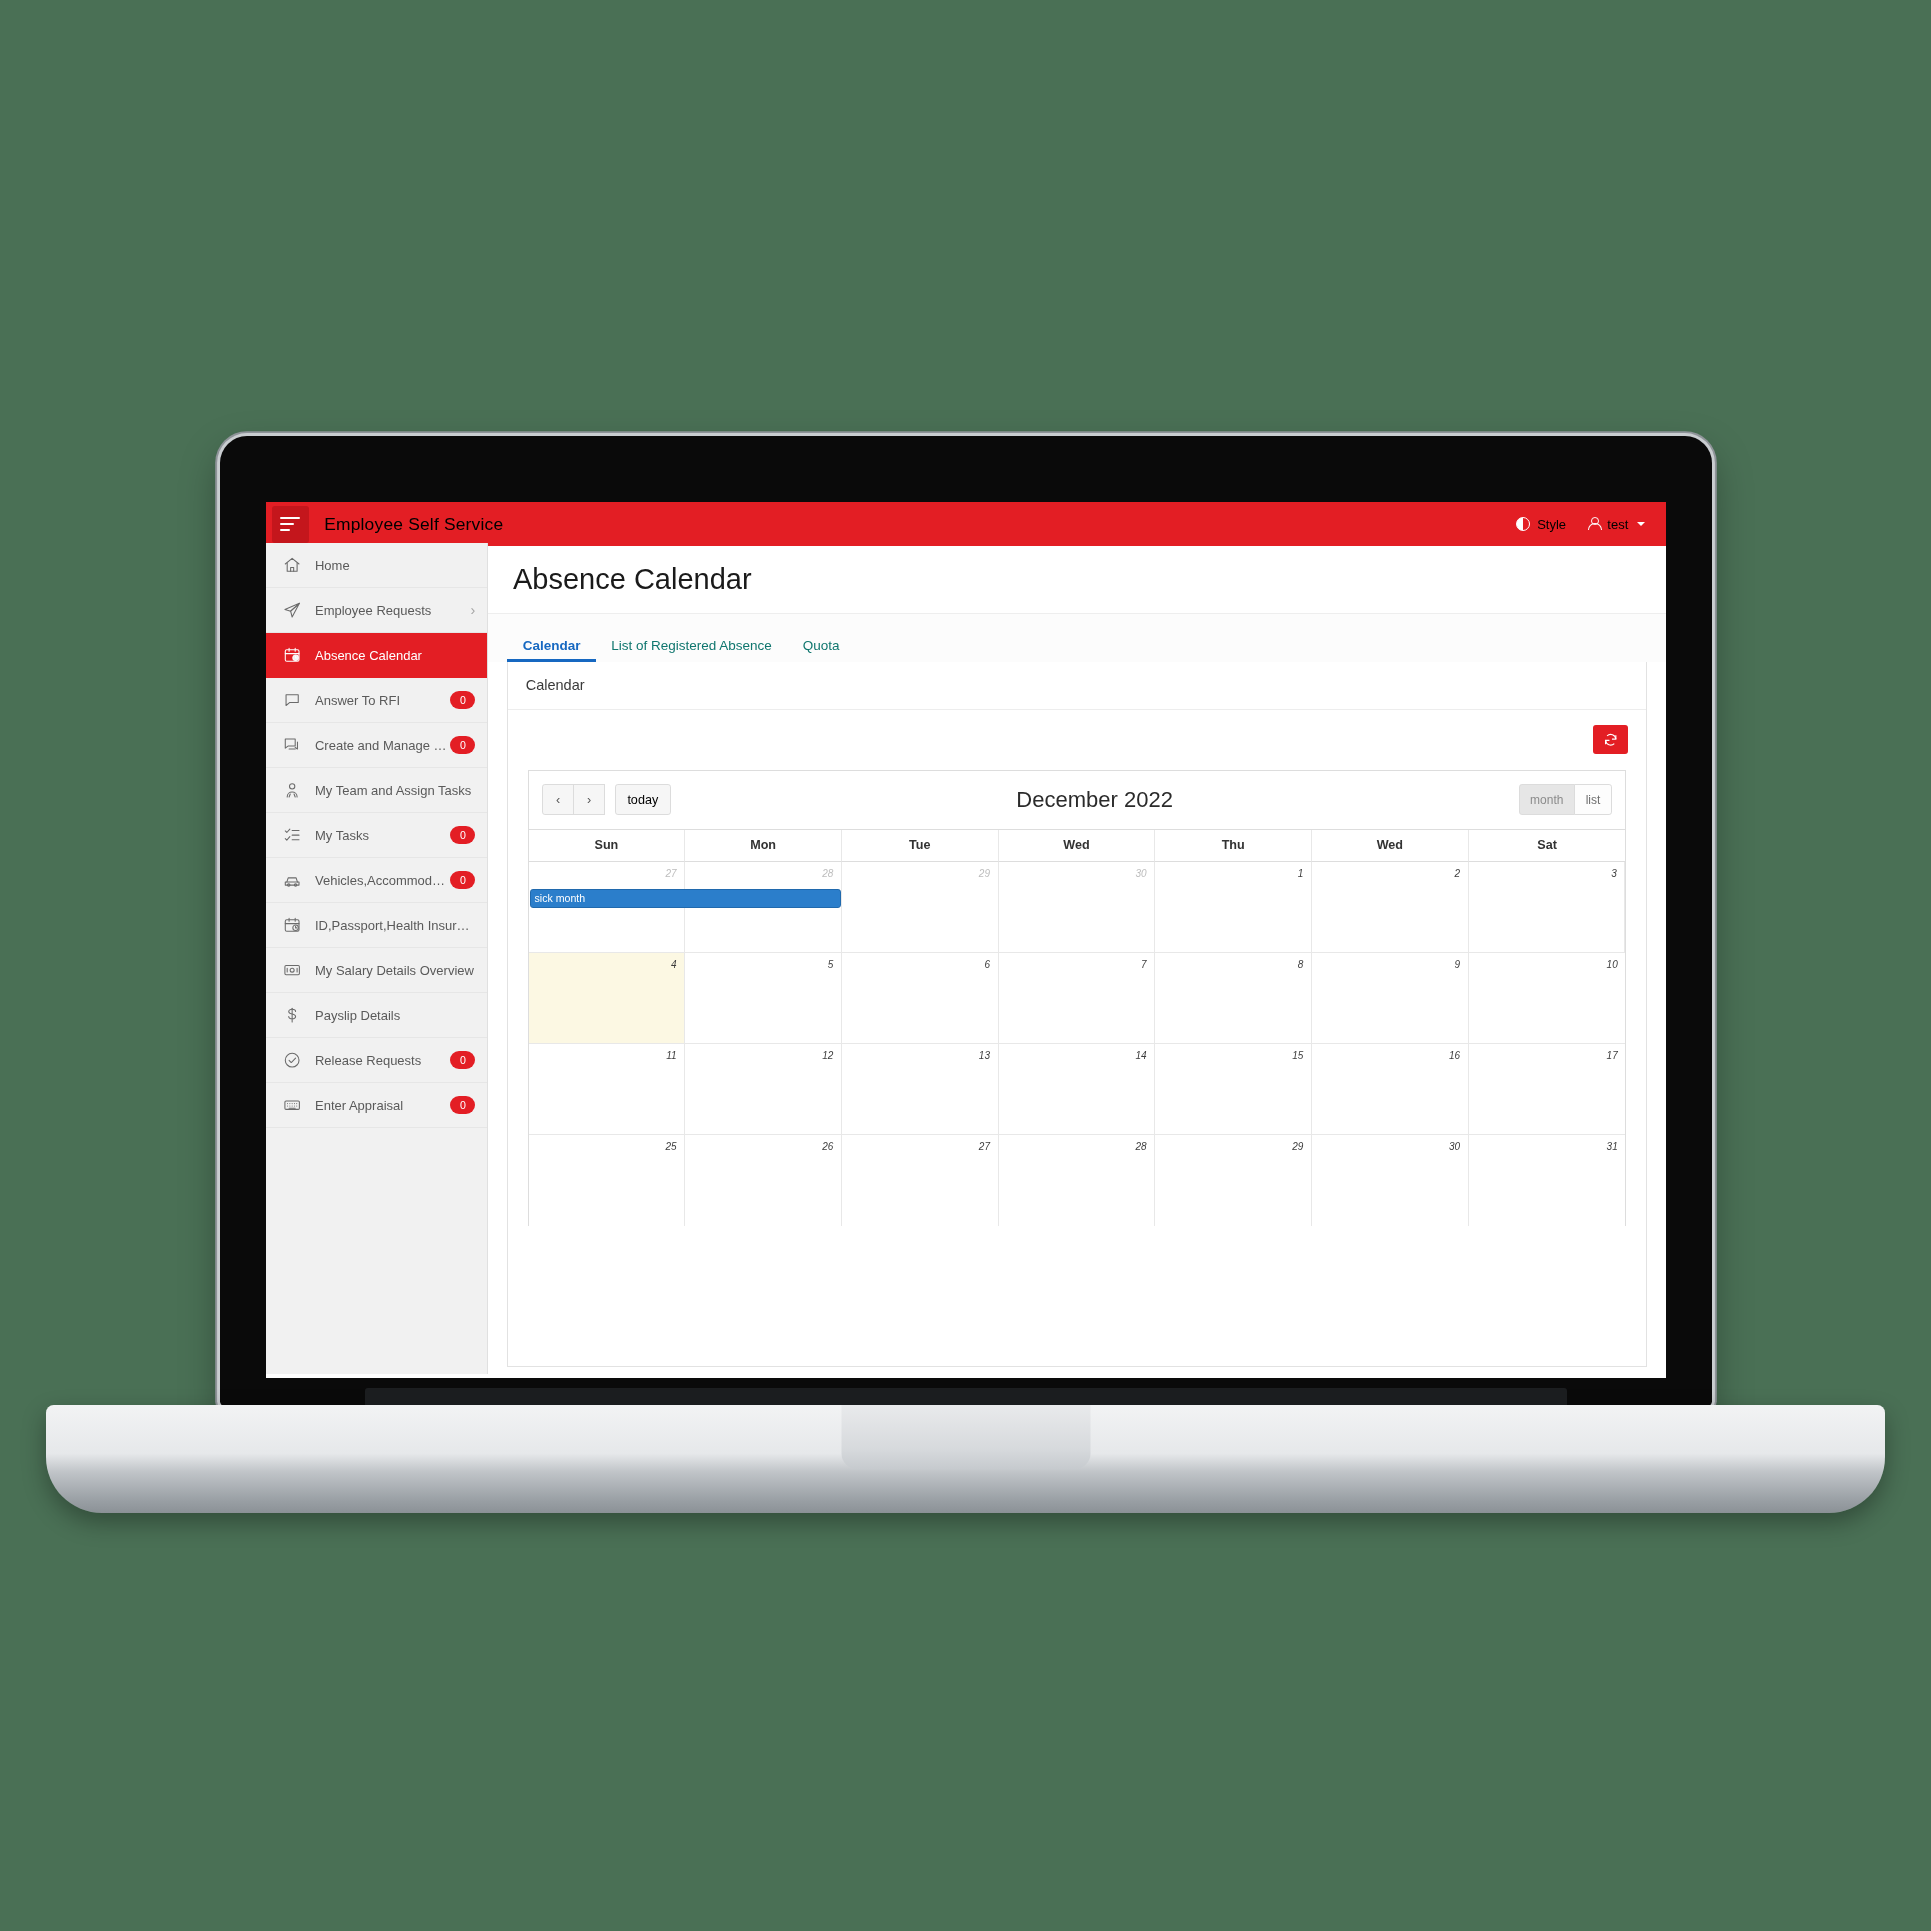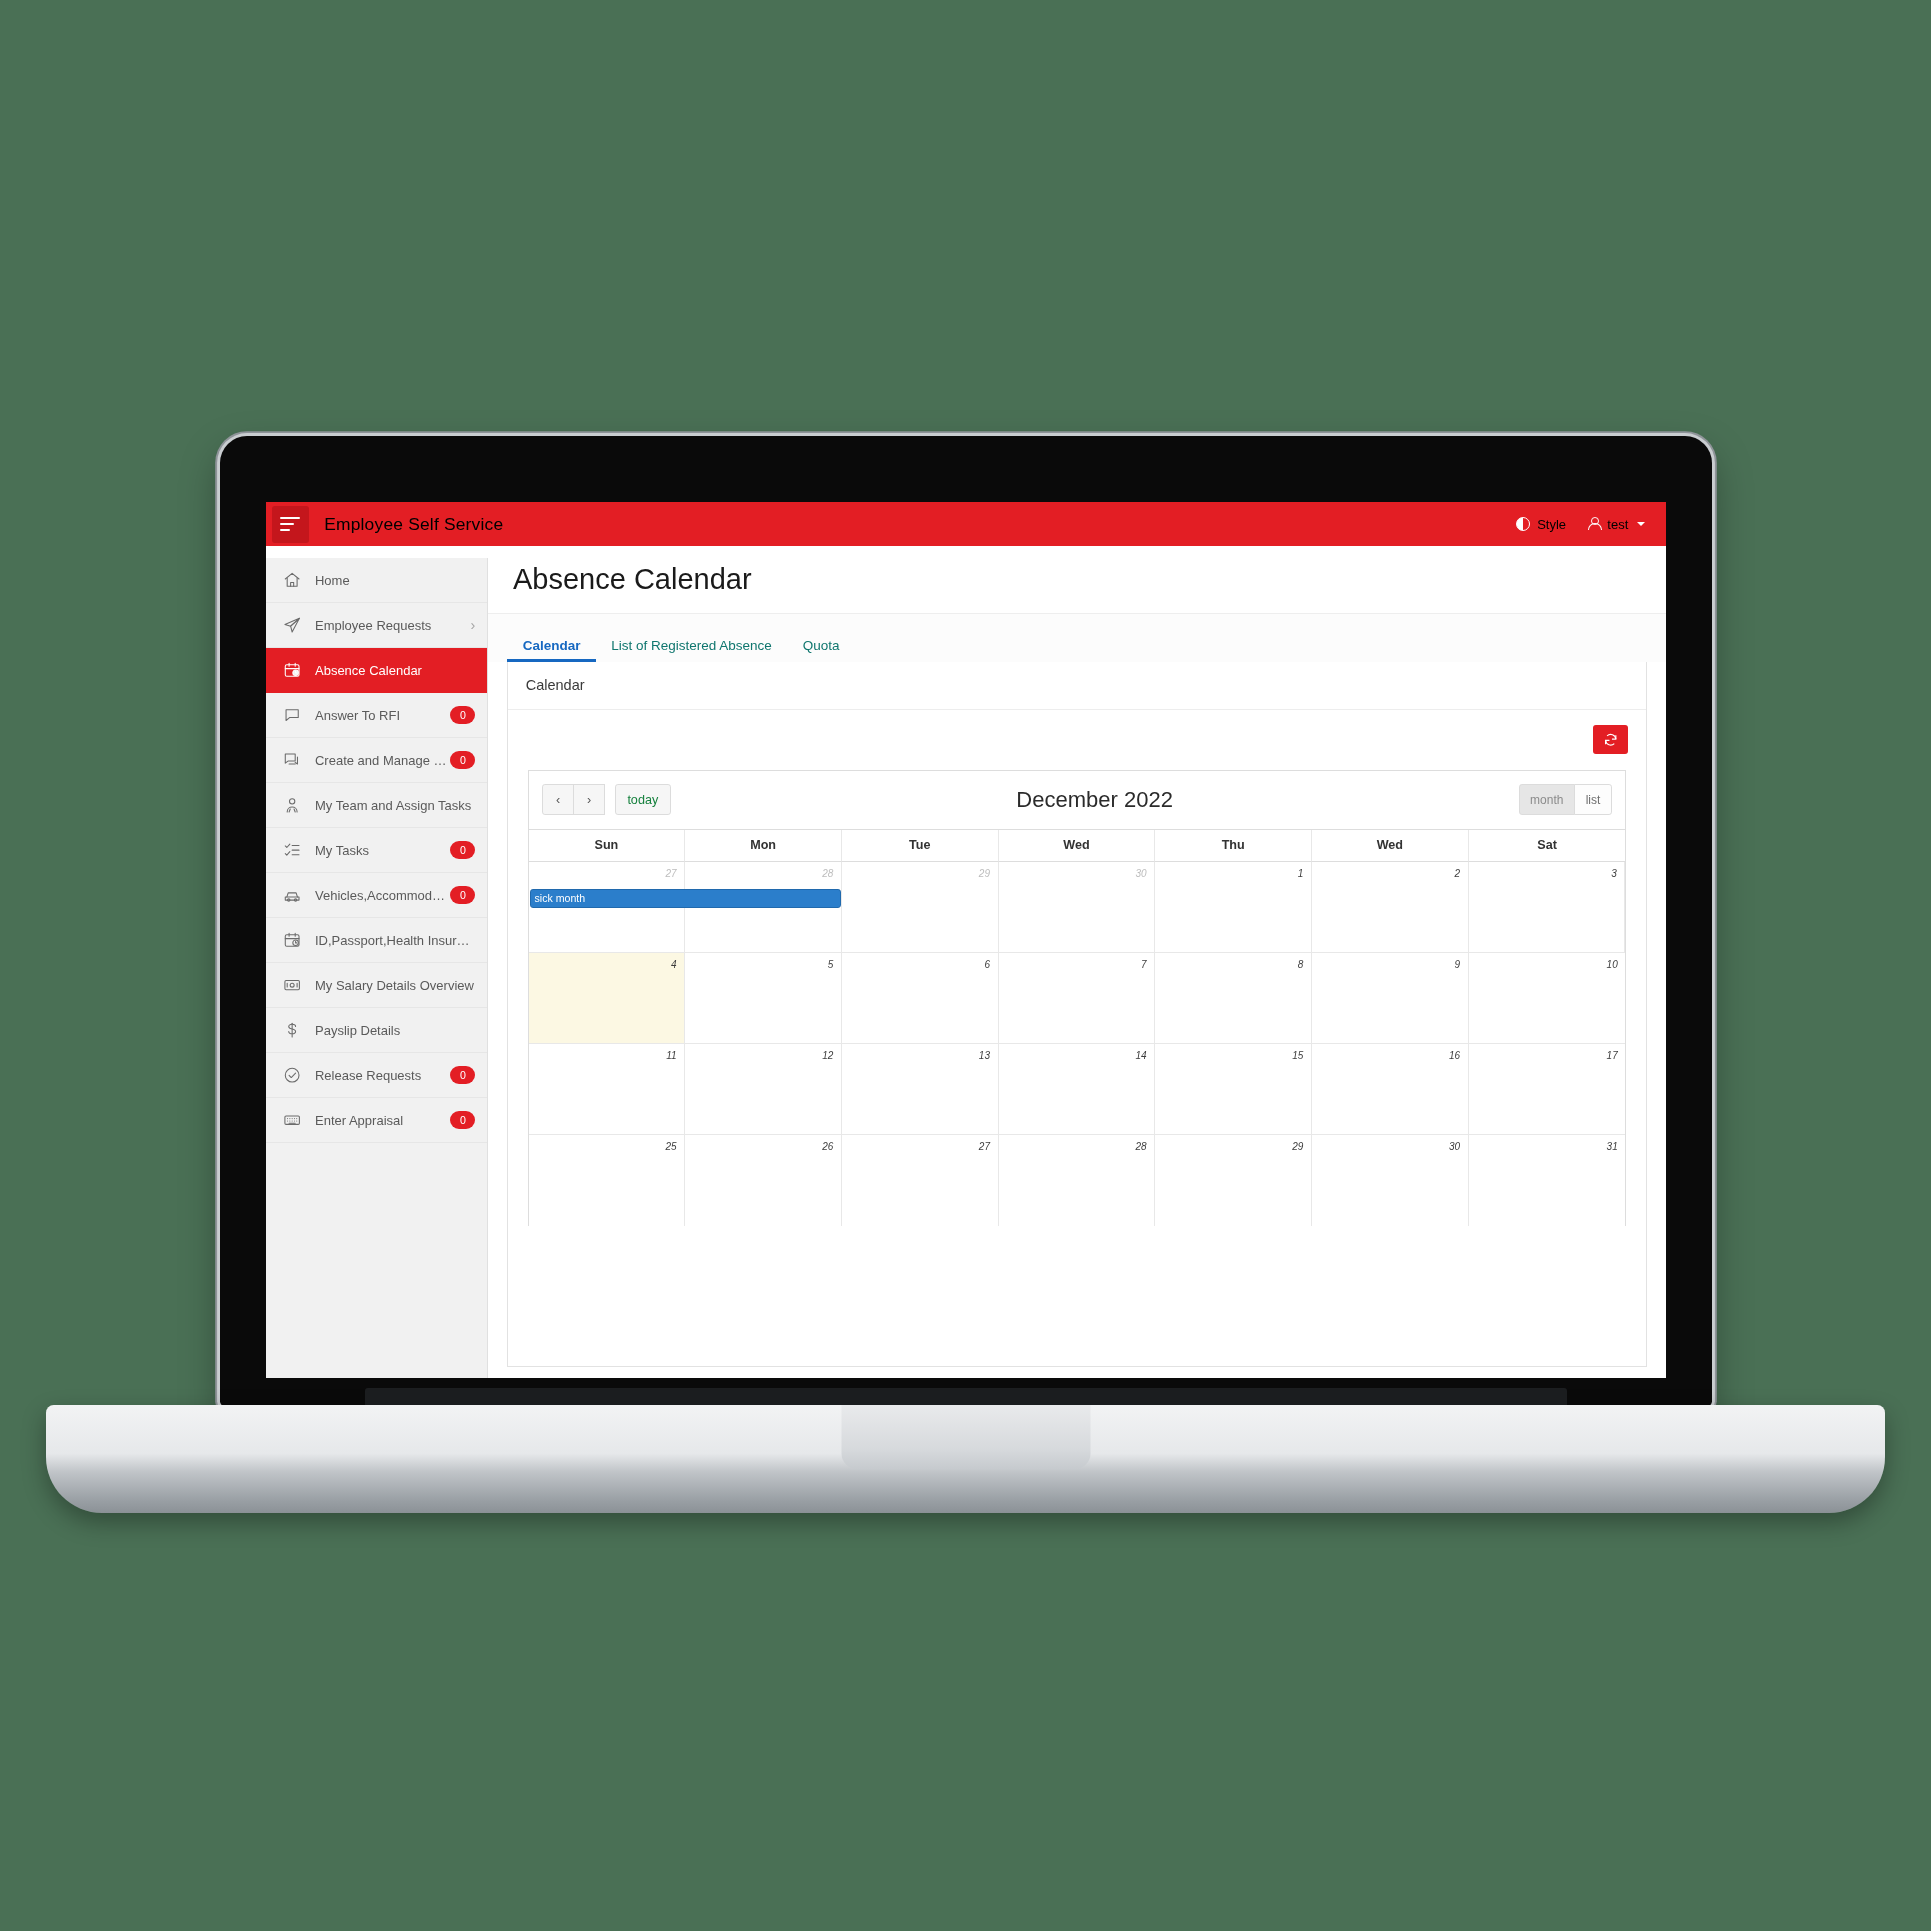--- a/index.html
+++ b/index.html
@@ -109,21 +109,21 @@
     border-radius: 6.8px 6.8px 0 0;
   }
   .caret-down {
     width:0;height:0;border-left:4.3px solid transparent;
     border-right:4.3px solid transparent;border-top:4.8px solid #fff;
     margin-left:1.9px;
   }
 
   
   #sidebar {
-    position: absolute; left: 0; top: 56px;
+    position: absolute; left: 0; top: 41px;
     width: 222px; height: 831px;
     background: #f1f1f1;
     border-right: 1px solid #e0e0e0;
     overflow: hidden;
   }
   .side-item {
     position: relative;
     display: flex; align-items: center;
     height: 45px; padding: 0 11.6px 0 15.4px;
     color: #5a5a5a; font-size: 13px;
@@ -213,21 +213,21 @@
   .fc-btn-group { display: flex; }
   .fc-btn {
     background: #f6f6f6; border: 1px solid #dcdcdc;
     color: #555; height: 31px; min-width: 32px;
     font-size: 12.6px; cursor: pointer;
     display: flex; align-items: center; justify-content: center;
     margin-left: -1px;
   }
   .fc-btn:first-child { margin-left: 0; border-radius: 2.9px 0 0 2.9px; }
   .fc-btn:last-child { border-radius: 0 2.9px 2.9px 0; }
-  .fc-btn.single { border-radius: 2.9px; margin-left: 9.7px; padding: 0 11.6px; color:#15803d; }
+  .fc-btn.single { border-radius: 2.9px; margin-left: 9.7px; padding: 0 11.6px; color:#000000; }
   .fc-btn.pressed { background: #e6e6e6; color:#8c8c8c; }
   #fc-title {
     flex: 1; text-align: center;
     font-size: 22px; color: #2b2b2b; font-weight: 400;
   }
   .fc-right { display: flex; }
   .fc-right .fc-btn { padding: 0 10.6px; font-size: 12px; }
   .fc-right .fc-btn.plain { background:#fdfdfd; color:#6f6f6f; }
 
   #fc-head {

